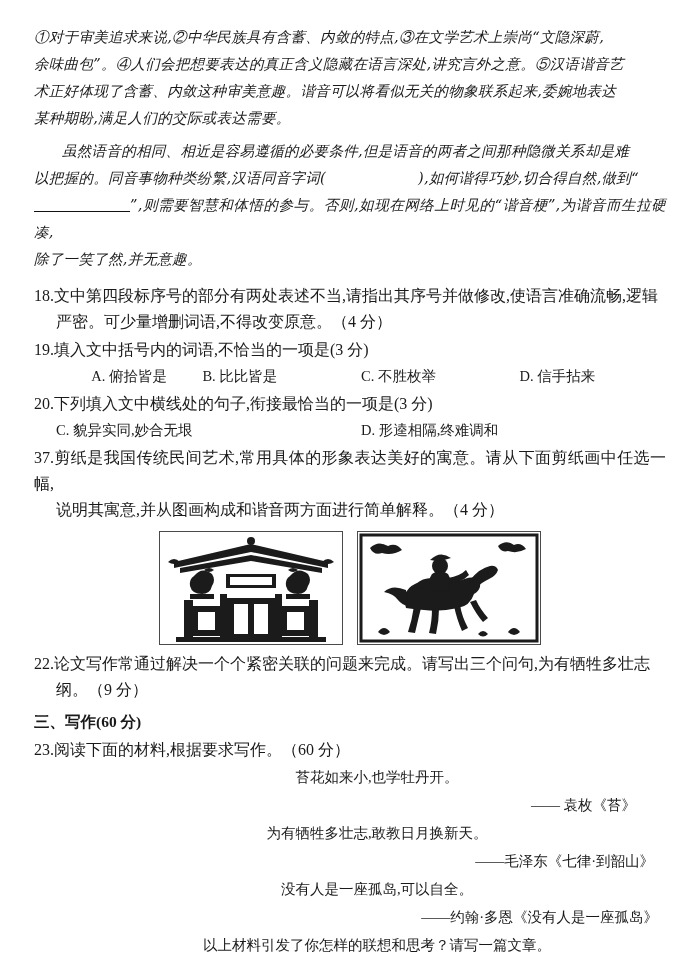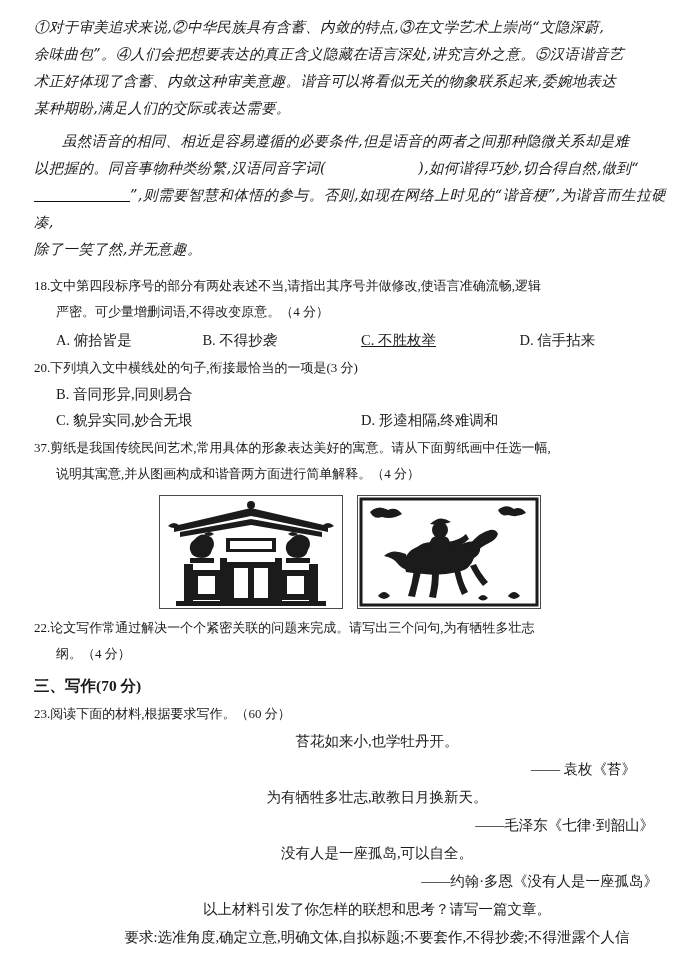--- a/index.html
+++ b/index.html
@@ -12,45 +12,45 @@
     height: 959px;
     font-family: "Liberation Serif", "DejaVu Serif", serif;
     color: #1a1a1a;
     overflow: hidden;
     position: relative;
   }
   .page {
     position: relative;
     width: 692px;
     height: 959px;
-    padding: 14px 26px 0 34px;
+    padding: 24px 26px 0 34px;
     box-sizing: border-box;
   }
   .q {
-    font-size: 13px;
+    font-size: 16px;
     line-height: 26px;
     margin: 0;
     text-align: justify;
   }
   .q-body {
     margin-left: 22px;
   }
   .q-num {
     display: inline;
   }
   .opts {
     display: flex;
     font-size: 14.5px;
     line-height: 26px;
     margin-left: 22px;
   }
   .opts.two > div { width: 50%; }
-  .opts.four > div:nth-child(1) { width: 24%; }
+  .opts.four > div:nth-child(1) { width: 24%; text-align: center; }
   .opts.four > div:nth-child(2) { width: 26%; }
-  .opts.four > div:nth-child(3) { width: 26%; text-decoration: underline; }
+  .opts.four > div:nth-child(3) { width: 26%; }
   .opts.four > div:nth-child(4) { width: 24%; }
   .blank-inline {
     display: inline-block;
     width: 96px;
     border-bottom: 1px solid #111;
     height: 15px;
     vertical-align: -2px;
   }
   .blank-paren {
     display: inline-block;
@@ -123,32 +123,32 @@
     <p><span class="blank-inline"></span><span>”,则需要智慧和体悟的参与。否则,如现在网络上时见的“谐音梗”,为谐音而生拉硬凑,</span></p>
     <p>除了一笑了然,并无意趣。</p>
   </div>
 
   <div class="mt10">
     <p class="q"><span class="q-num">18.</span><span>文中第四段标序号的部分有两处表述不当,请指出其序号并做修改,使语言准确流畅,逻辑</span></p>
     <p class="q q-body">严密。可少量增删词语,不得改变原意。（4 分）</p>
   </div>
 
   <div class="mt2">
+    <p class="q"><span class="q-num">19.</span><span>填入文中括号内的词语,不恰当的一项是(3 分)</span></p>
     <div class="opts four">
       <div>A. 俯拾皆是</div>
-      <div>B. 不得抄袭</div>
+      <div>B. 比比皆是</div>
       <div>C. 不胜枚举</div>
       <div>D. 信手拈来</div>
     </div>
   </div>
 
   <div class="mt2">
     <p class="q"><span class="q-num">20.</span><span>下列填入文中横线处的句子,衔接最恰当的一项是(3 分)</span></p>
     <div class="opts two">
-      <div>B. 音同形异,同则易合</div>
     </div>
     <div class="opts two">
       <div>C. 貌异实同,妙合无垠</div>
       <div>D. 形逵相隔,终难调和</div>
     </div>
   </div>
 
   <div class="mt2">
     <p class="q"><span class="q-num">37.</span><span>剪纸是我国传统民间艺术,常用具体的形象表达美好的寓意。请从下面剪纸画中任选一幅,</span></p>
     <p class="q q-body">说明其寓意,并从图画构成和谐音两方面进行简单解释。（4 分）</p>
@@ -235,24 +235,24 @@
           <path d="M20 100 q6 -8 12 0 q-6 6 -12 0 Z"></path>
           <path d="M150 100 q6 -8 12 0 q-6 6 -12 0 Z"></path>
           <path d="M120 102 q5 -6 10 0 q-5 5 -10 0 Z"></path>
         </g>
       </svg>
     </div>
   </div>
 
   <div>
     <p class="q"><span class="q-num">22.</span><span>论文写作常通过解决一个个紧密关联的问题来完成。请写出三个问句,为有牺牲多壮志</span></p>
-    <p class="q q-body">纲。（4 分）</p>
-  </div>
-
-  <h2 class="section-title">三、写作(70 分)</h2>
+    <p class="q q-body">纲。（9 分）</p>
+  </div>
+
+  <h2 class="section-title">三、写作(60 分)</h2>
 
   <p class="q"><span class="q-num">23.</span><span>阅读下面的材料,根据要求写作。（60 分）</span></p>
 
   <div class="material">
     <div class="line">苔花如来小,也学牡丹开。</div>
     <div class="attrib">—— 袁枚《苔》</div>
     <div class="line">为有牺牲多壮志,敢教日月换新天。</div>
     <div class="attrib a2">——毛泽东《七律·到韶山》</div>
     <div class="line">没有人是一座孤岛,可以自全。</div>
     <div class="attrib a3">——约翰·多恩《没有人是一座孤岛》</div>

